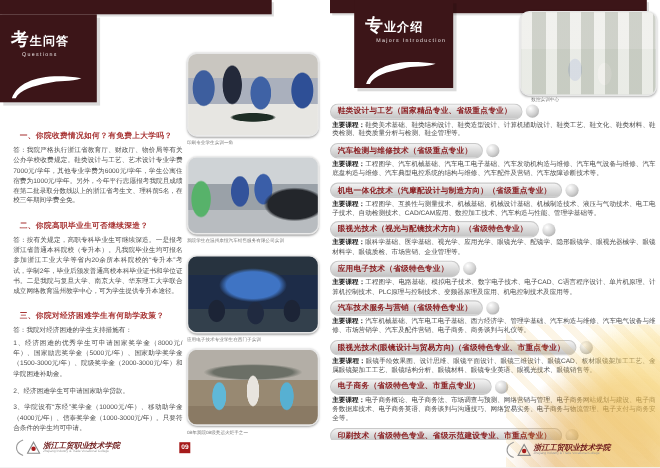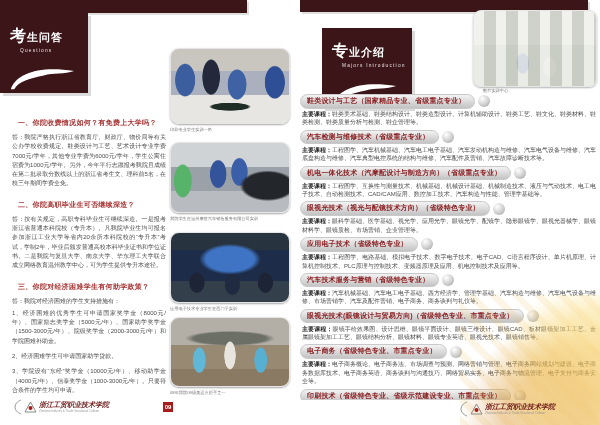--- a/index.html
+++ b/index.html
@@ -4,21 +4,21 @@
 <style>
   html,body{margin:0;padding:0;background:#e9e9e9;}
   #canvas{position:relative;width:600px;height:425px;background:#ffffff;overflow:hidden;
           font-family:"Liberation Sans",sans-serif;}
   
   .hdr-bar{position:absolute;background:#3c1518;box-shadow:2px 2px 0 rgba(0,0,0,.13);}
   .bar-l{left:0;top:0;width:247px;height:13px;}
   .bar-r{left:300px;top:0;width:288px;height:12px;}
   .hdr-box{position:absolute;background:#3c1518;box-shadow:3px 3px 0 rgba(0,0,0,.14);}
   .box-l{left:0;top:13px;width:88px;height:80px;}
-  .box-r{left:322px;top:28px;width:90px;height:80px;}
+  .box-r{left:322px;top:0;width:90px;height:80px;}
   .t-cn{color:#fff;font-weight:bold;margin:13px 0 0 10px;font-size:11px;letter-spacing:1px;white-space:nowrap;}
   .t-cn .big{font-size:16px;}
   .t-en{color:#e8e2e2;font-size:6px;transform:scale(.8);transform-origin:left top;margin:1px 0 0 20px;letter-spacing:1.5px;white-space:nowrap;}
   .swoosh{position:absolute;left:4px;bottom:2px;width:76px;height:26px;}
   
   .qa-col{position:absolute;left:12px;top:114px;width:154px;height:282px;overflow:hidden;}
   .q{font-size:7px;font-weight:bold;color:#a83434;margin:11px 0 5px 6px;letter-spacing:.3px;}
   .q.first{margin-top:4px;}
   .a{font-size:6px;color:#4d4d4d;line-height:1.55;text-align:justify;margin:0 0 3px;}
   .a.item{margin:0 0 6px;}

